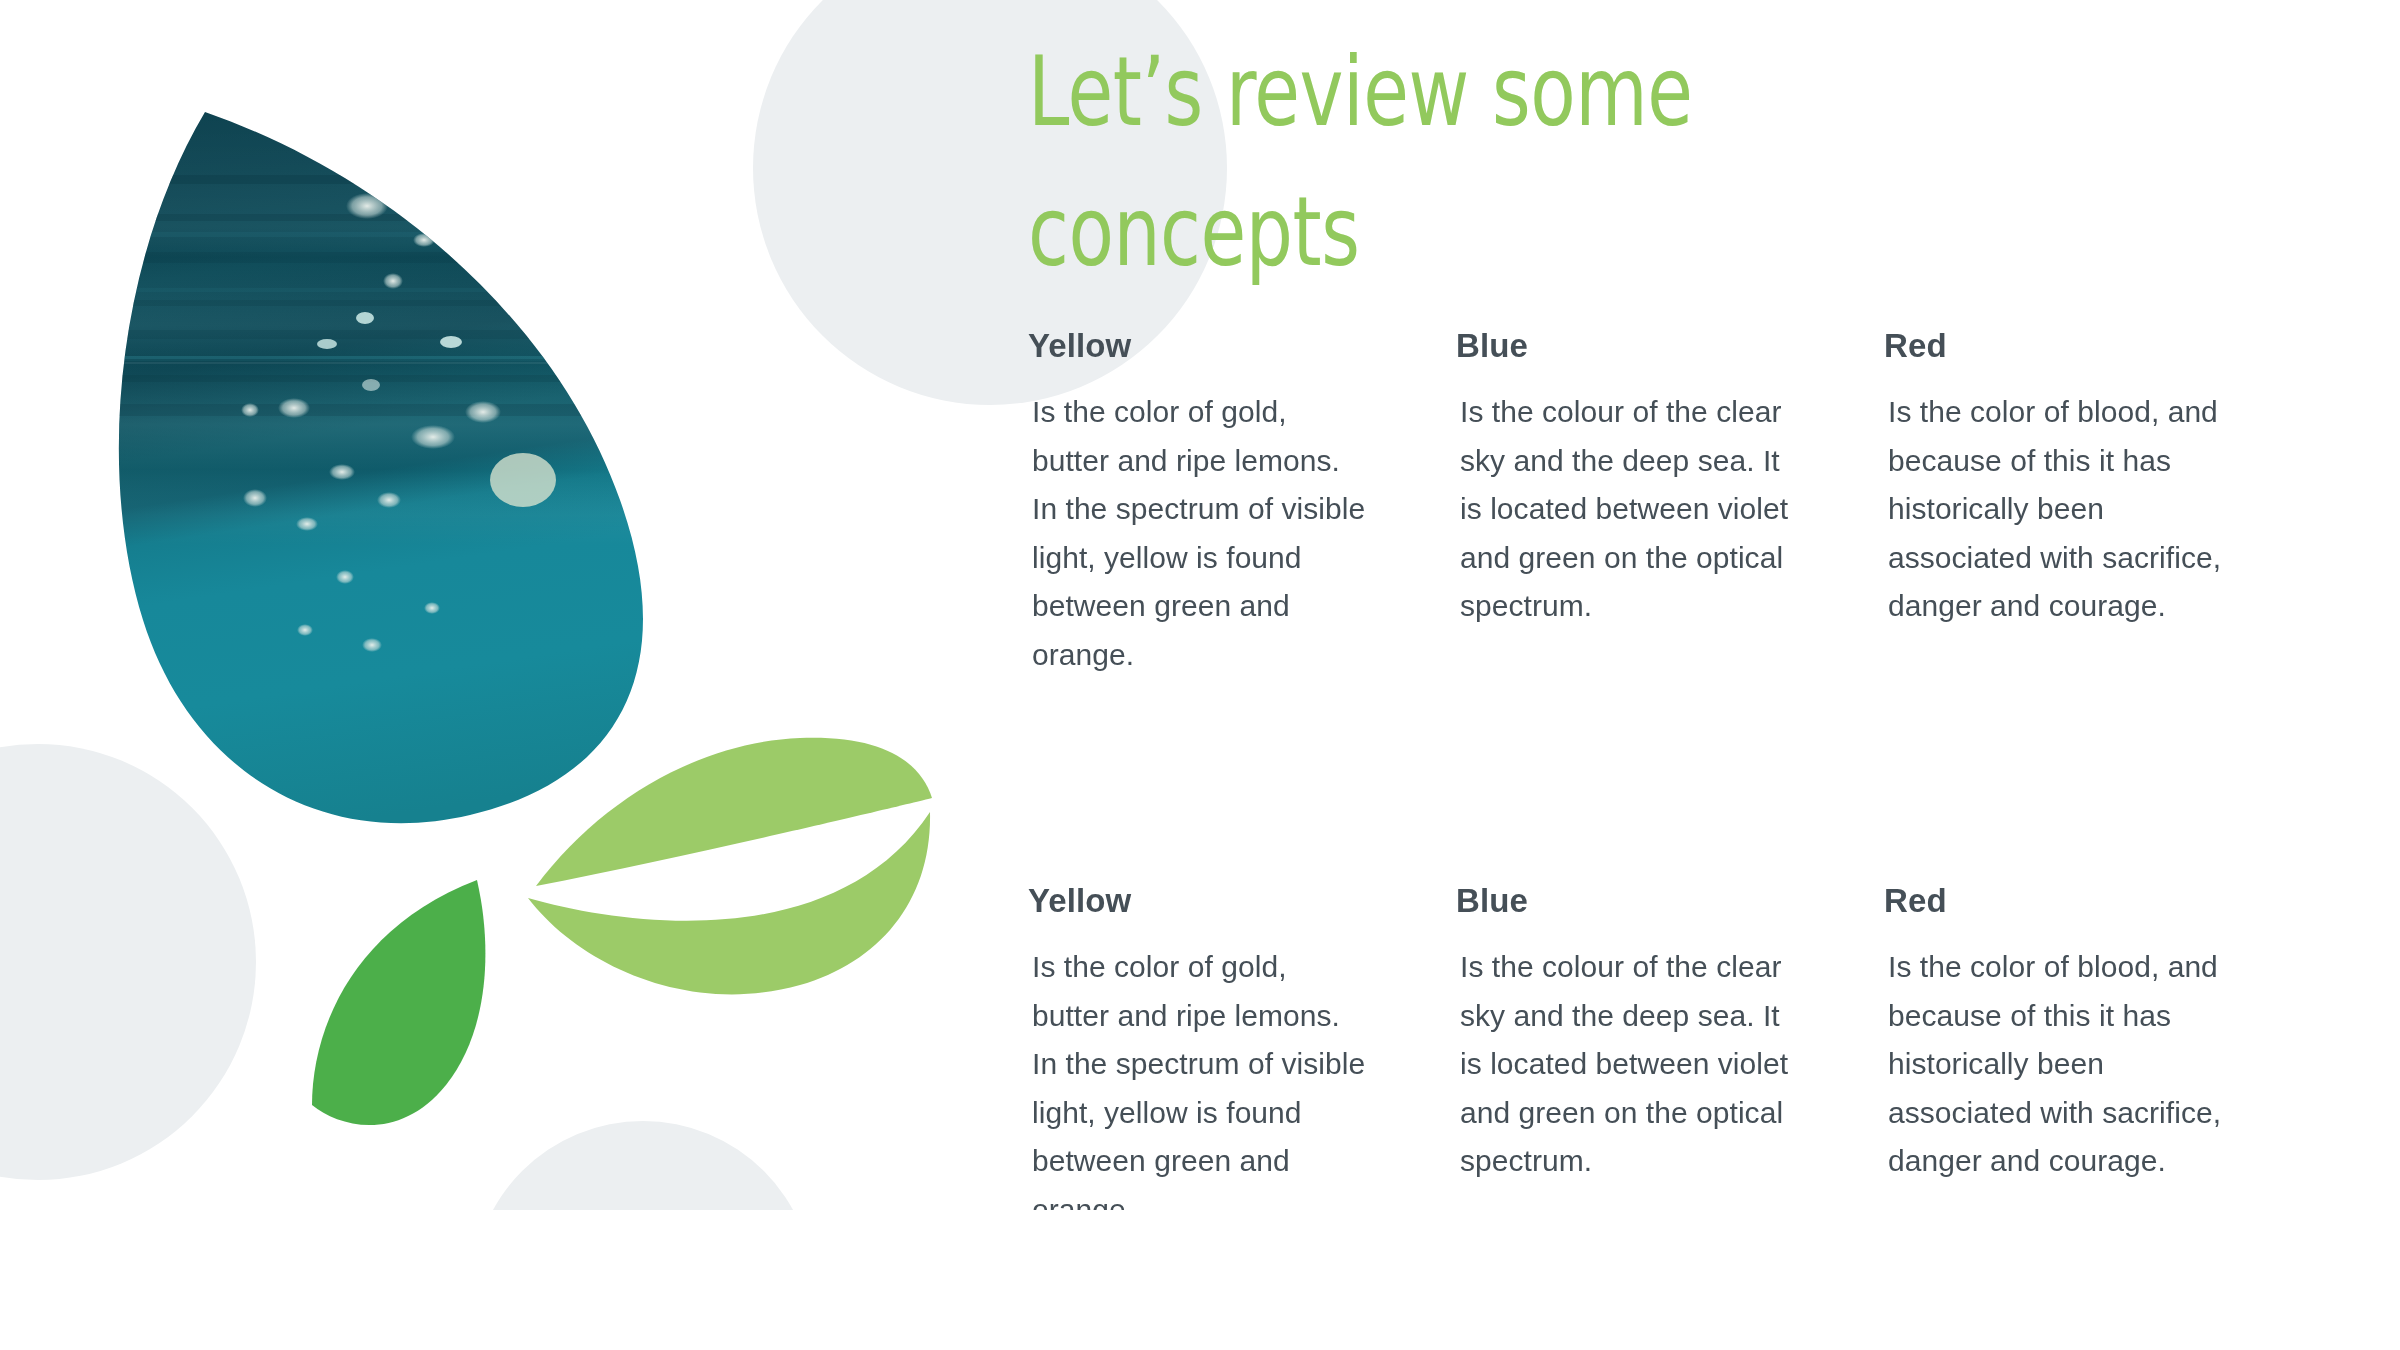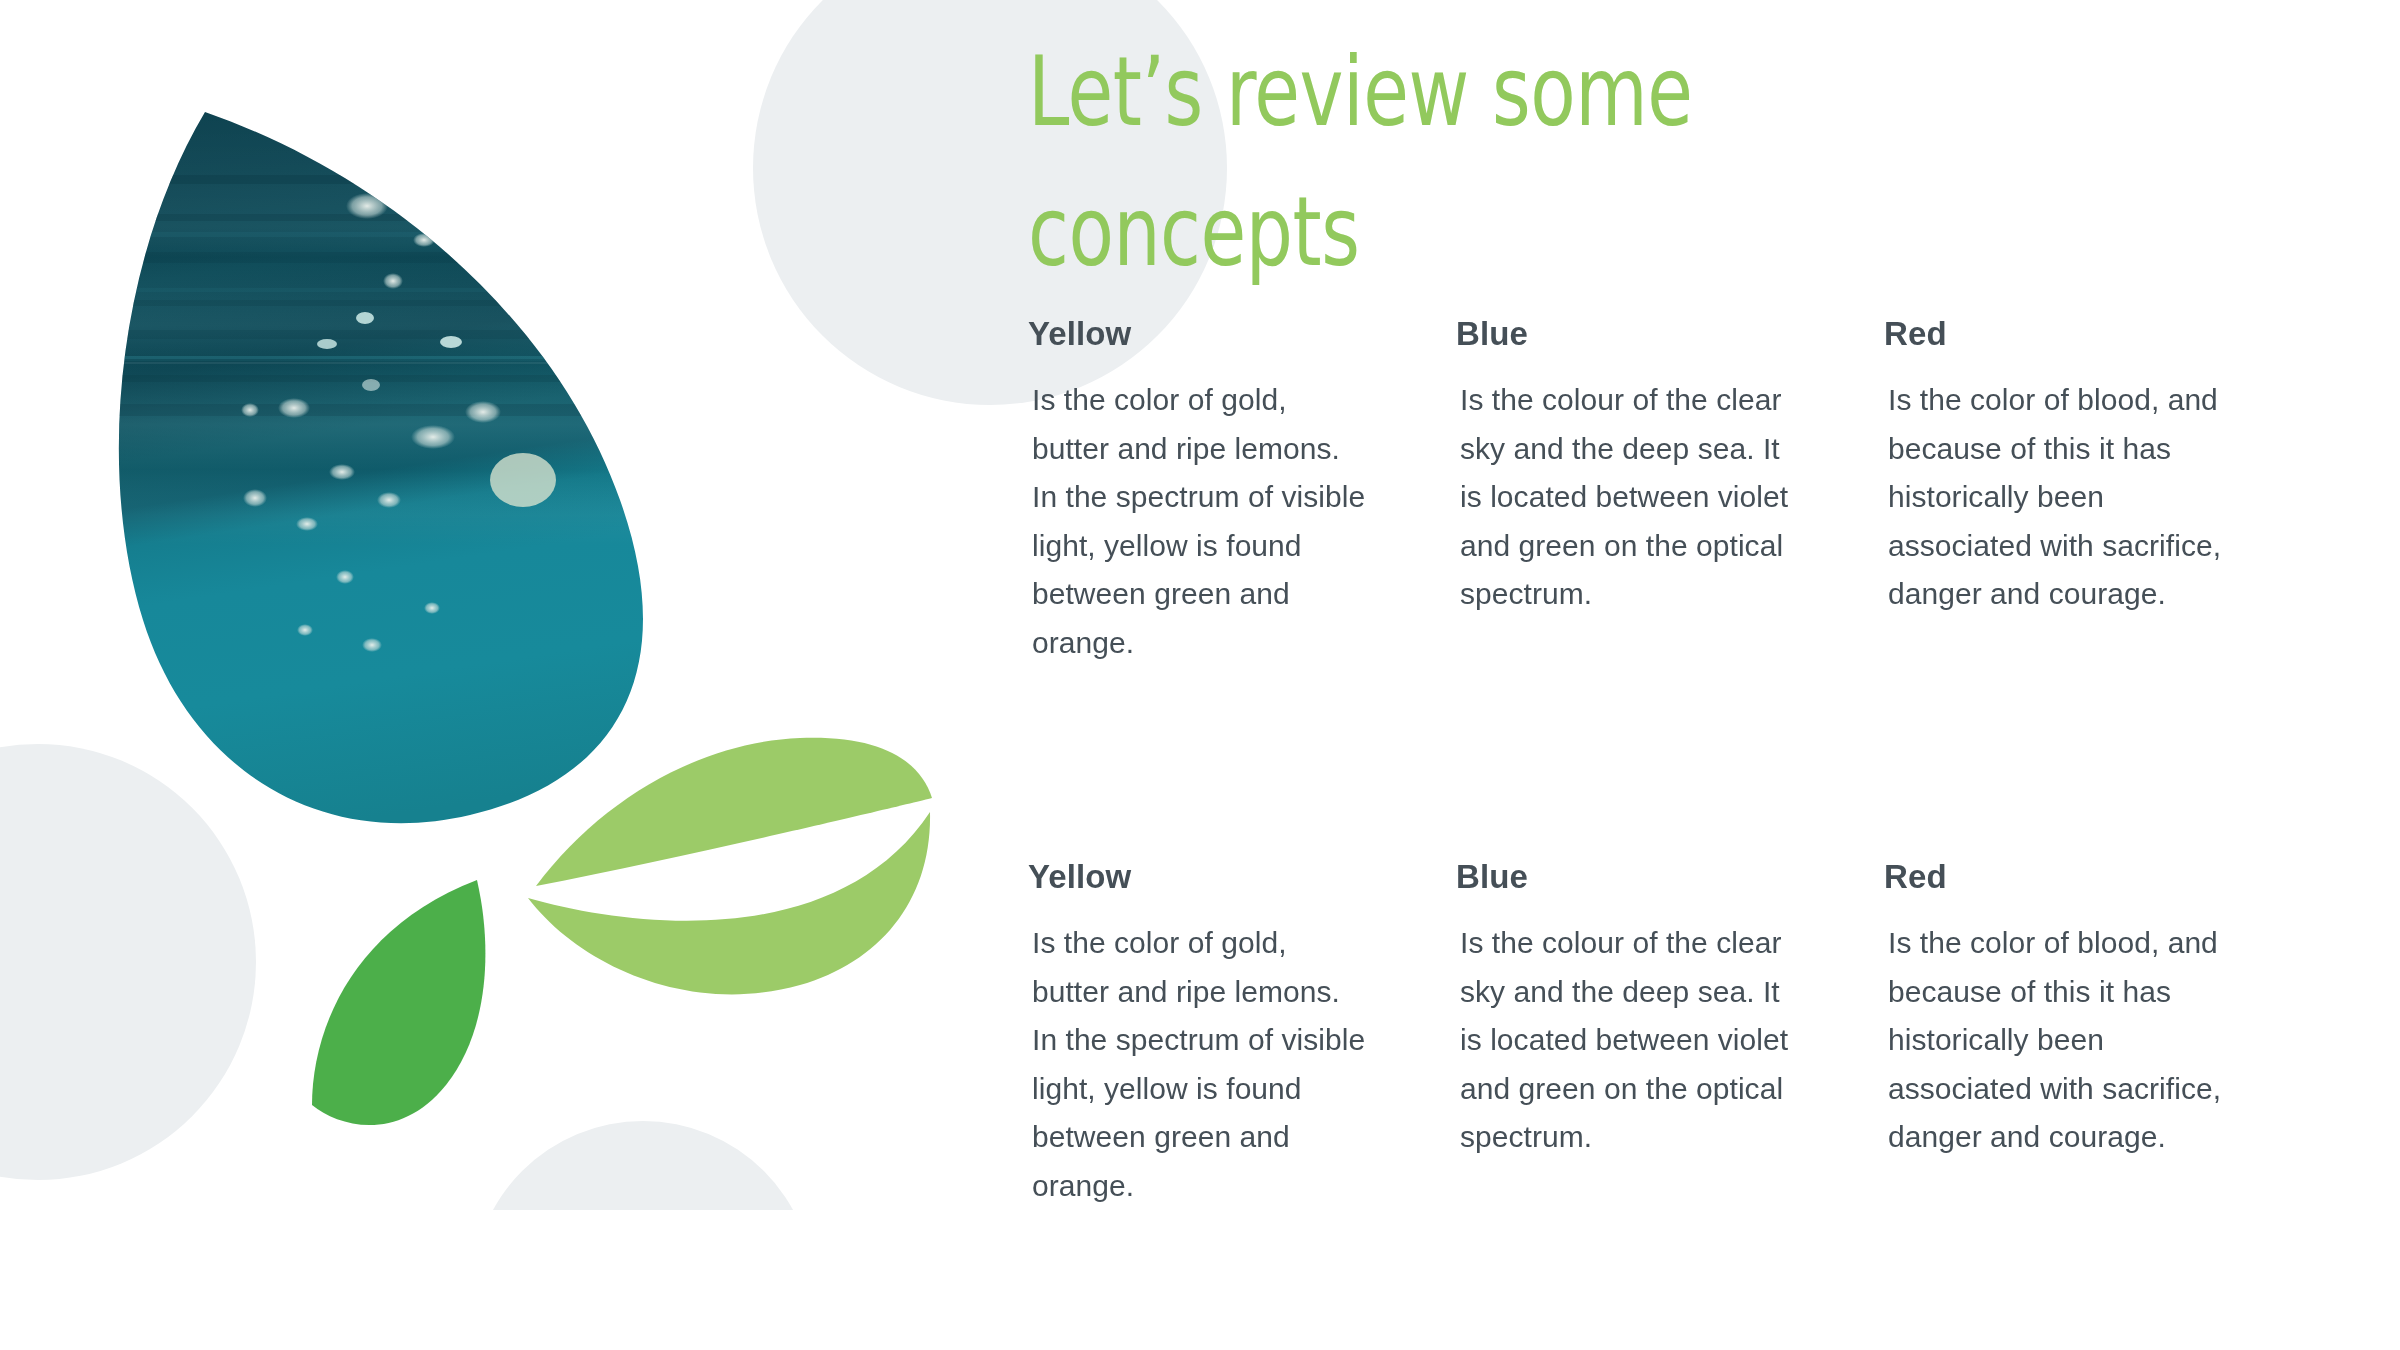--- a/index.html
+++ b/index.html
@@ -54,21 +54,21 @@
     row-gap: 182px;
   }
   .col {
     width: 345px;
   }
   .col-head {
     font-size: 33px;
     font-weight: bold;
     color: #454f57;
     line-height: 40px;
-    margin: 4px 0 22px 0;
+    margin: 16px 0 22px 0;
     letter-spacing: 0.1px;
   }
   .col-body {
     font-size: 30px;
     font-weight: 400;
     color: #454f57;
     line-height: 48.5px;
     margin: 4px;
     letter-spacing: 0.05px;
   }

